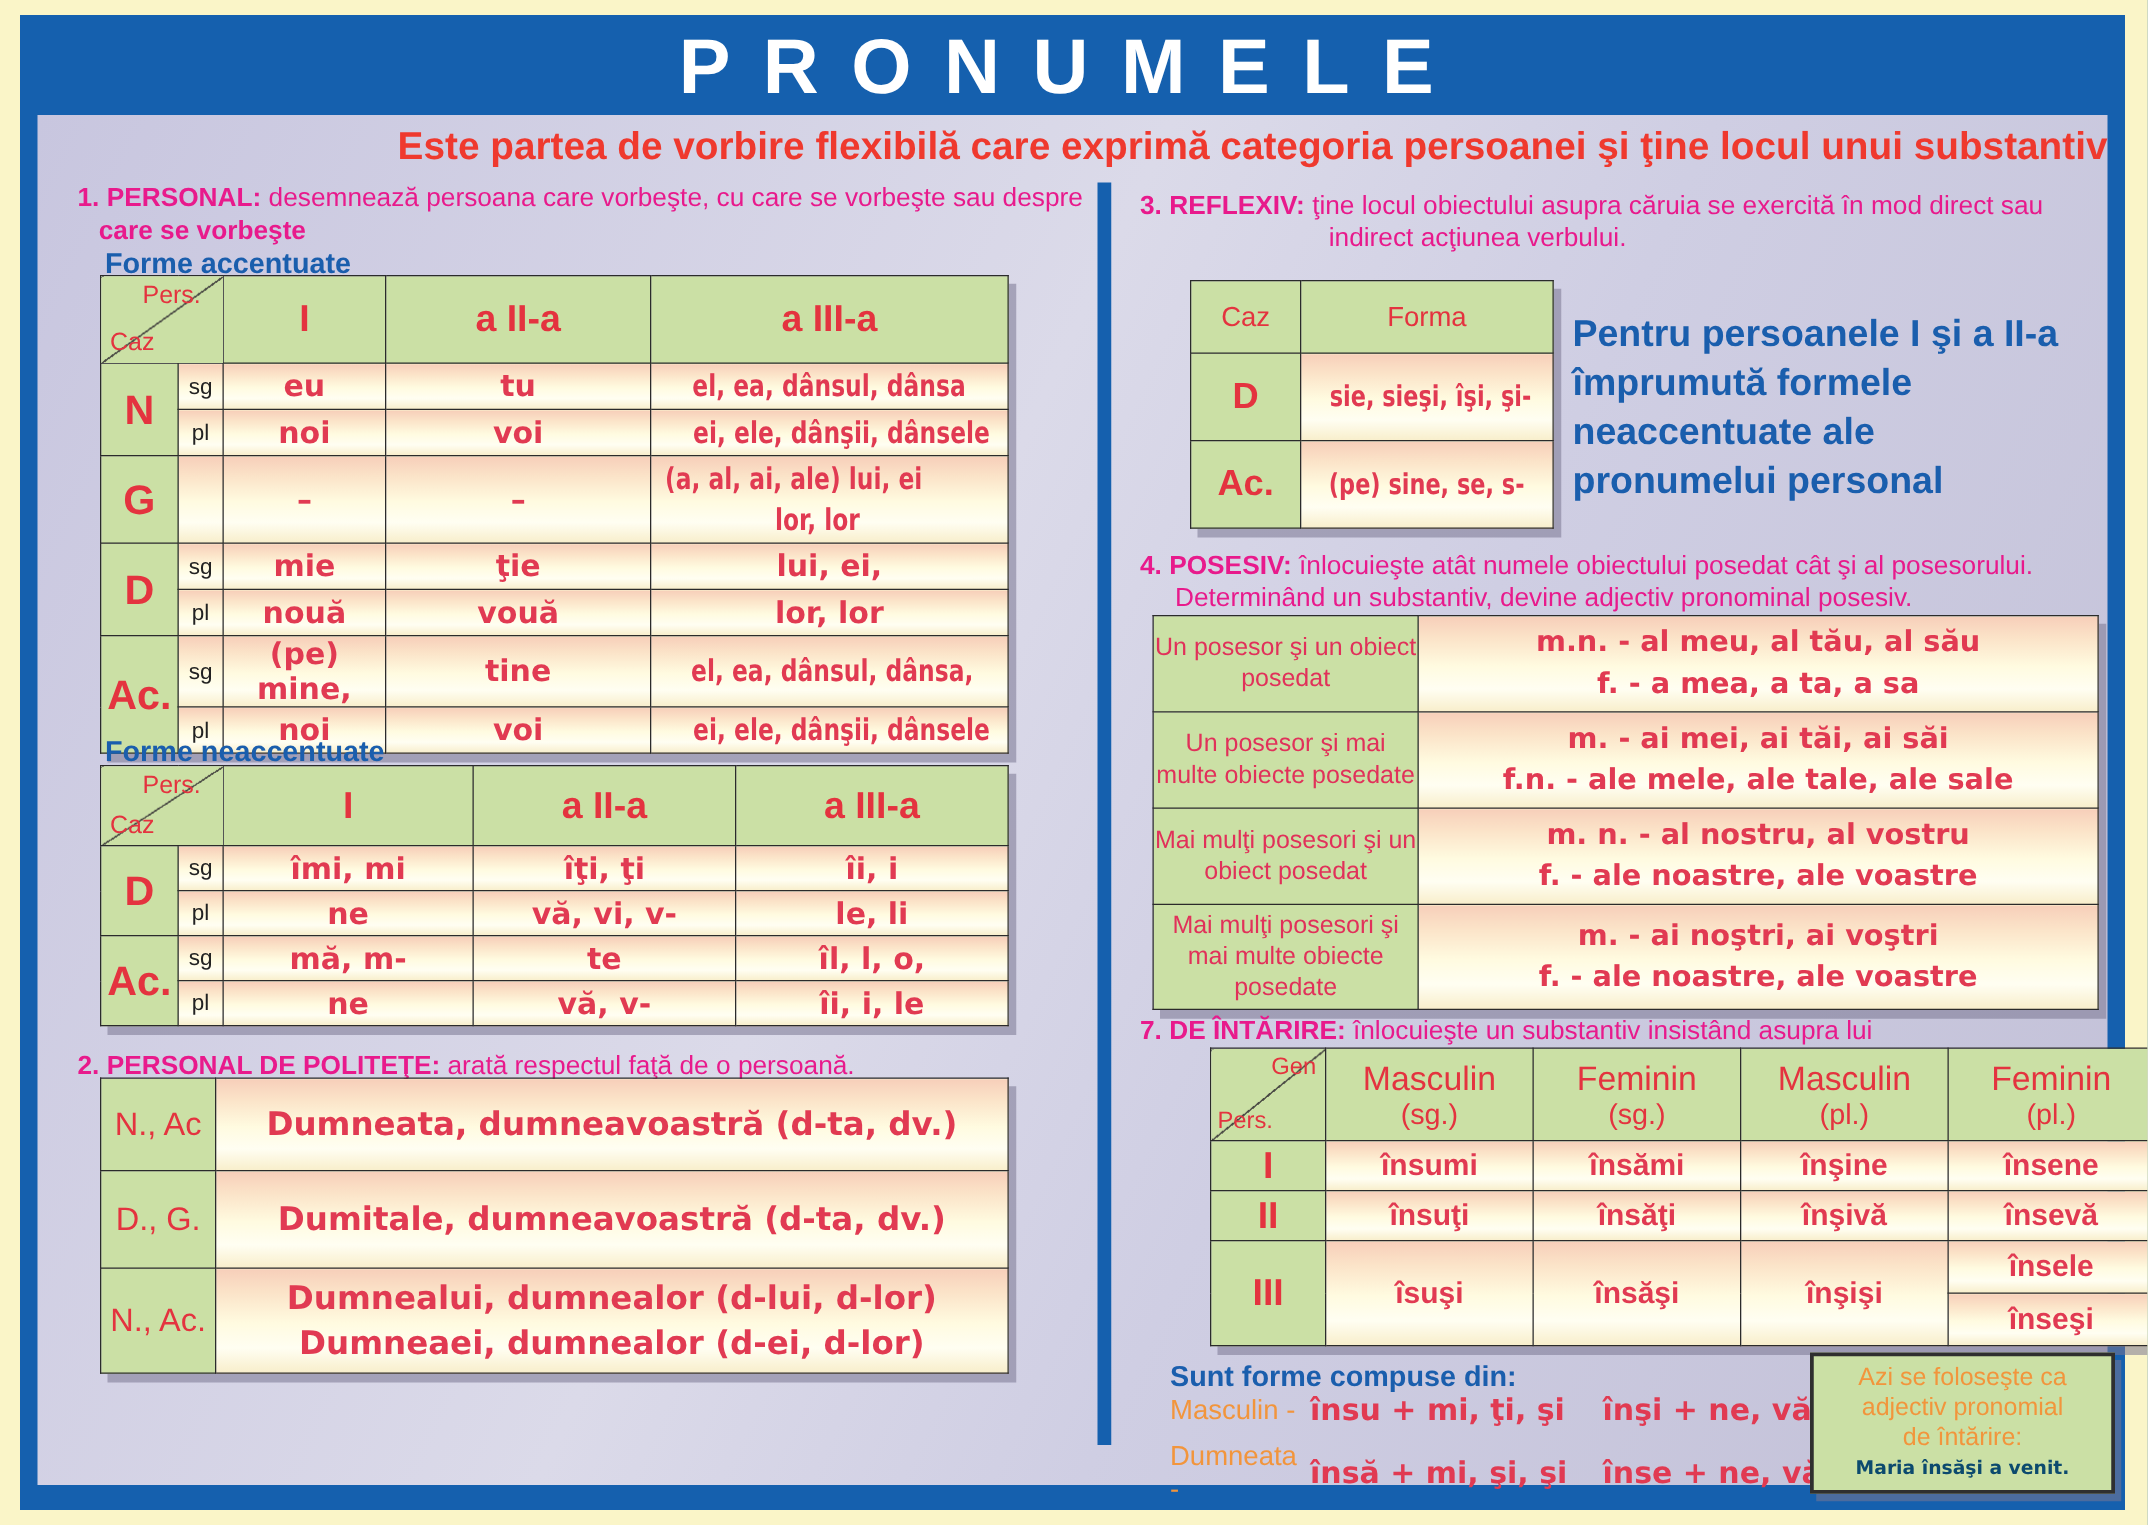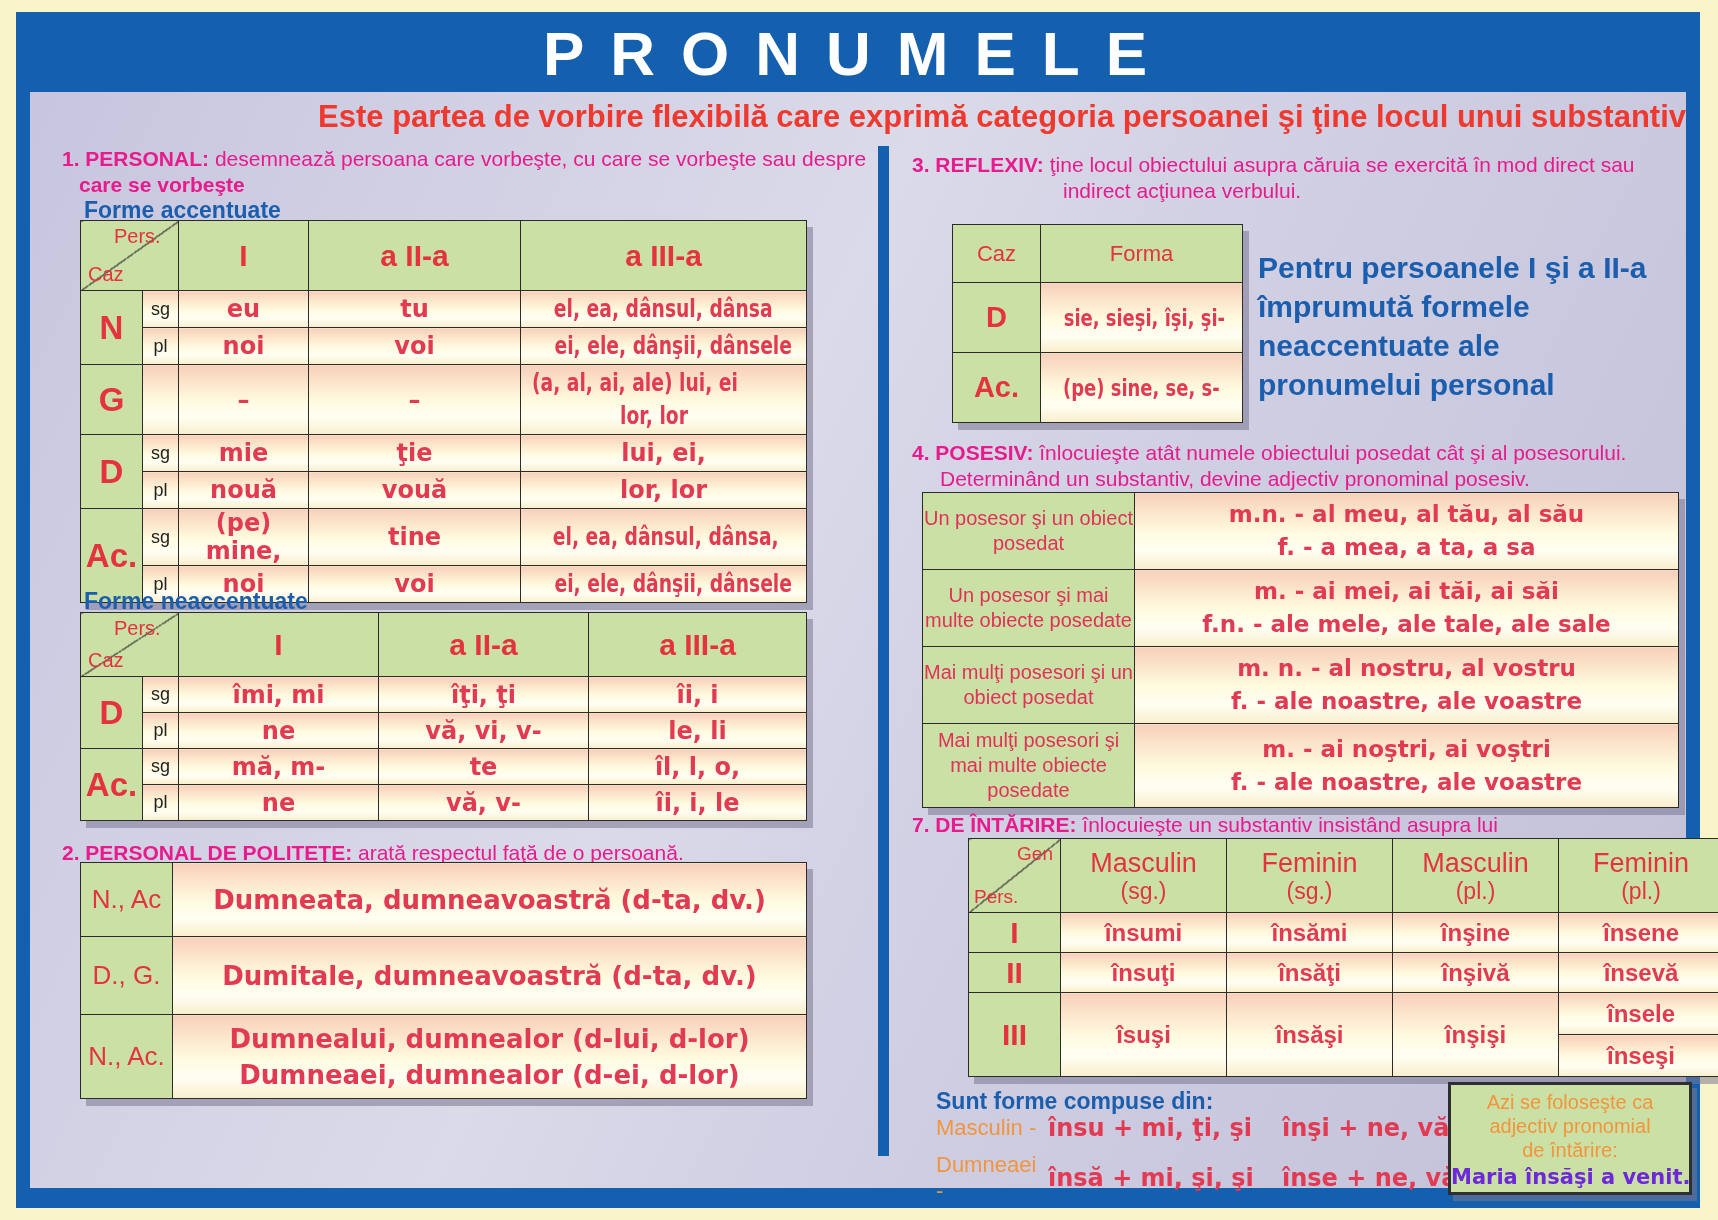--- a/index.html
+++ b/index.html
@@ -59,21 +59,21 @@
 
   .comprow{position:absolute;display:flex;align-items:center;}
   .comp-label{color:#F2953C;font-size:22px;width:112px;flex:none;}
   .comp-val{font-family:"DejaVu Sans",sans-serif;font-weight:bold;color:#E13A52;font-size:24px;white-space:nowrap;}
   .comp-val.first{width:208px;flex:none;margin-right:26px;}
 
   .notebox{position:absolute;left:1448px;top:1082px;width:238px;height:102px;background:#CBE0A5;
            border:3.5px solid #2f2f2f;box-shadow:5px 6px 0 rgba(122,119,146,.55);
            text-align:center;padding-top:5px;}
   .notebox .o{color:#F2953C;font-size:20px;line-height:24px;}
-  .notebox .ex{color:#6d28d9;font-weight:bold;font-size:21px;margin-top:3px;
+  .notebox .ex{color:#0c4a6e;font-weight:bold;font-size:15px;margin-top:3px;
                font-family:"DejaVu Sans",sans-serif;white-space:nowrap;}
 </style>
 </head>
 <body>
 
 <div class="poster">
   <div class="frame"></div>
   <div class="titlebar">PRONUMELE</div>
   <div class="content"></div>
   <div class="subtitle">Este partea de vorbire flexibilă care exprimă categoria persoanei şi ţine locul unui substantiv</div>
@@ -376,21 +376,21 @@
     </table>
 
   <div class="bluelabel" style="left:936px;top:1088px;">Sunt forme compuse din:</div>
 
   <div class="comprow" style="left:936px;top:1114px;width:500px;">
     <span class="comp-label">Masculin -</span>
     <span class="comp-val first">însu + mi, ţi, şi</span>
     <span class="comp-val">înşi + ne, vă, şi</span>
   </div>
   <div class="comprow" style="left:936px;top:1152px;width:500px;">
-    <span class="comp-label">Dumneaei -</span>
+    <span class="comp-label">Dumneata -</span>
     <span class="comp-val first">însă + mi, şi, şi</span>
     <span class="comp-val">înse + ne, vă, şi/le</span>
   </div>
 
   <div class="notebox">
     <div class="o">Azi se foloseşte ca</div>
     <div class="o">adjectiv pronomial</div>
     <div class="o">de întărire:</div>
     <div class="ex">Maria însăşi a venit.</div>
   </div>

